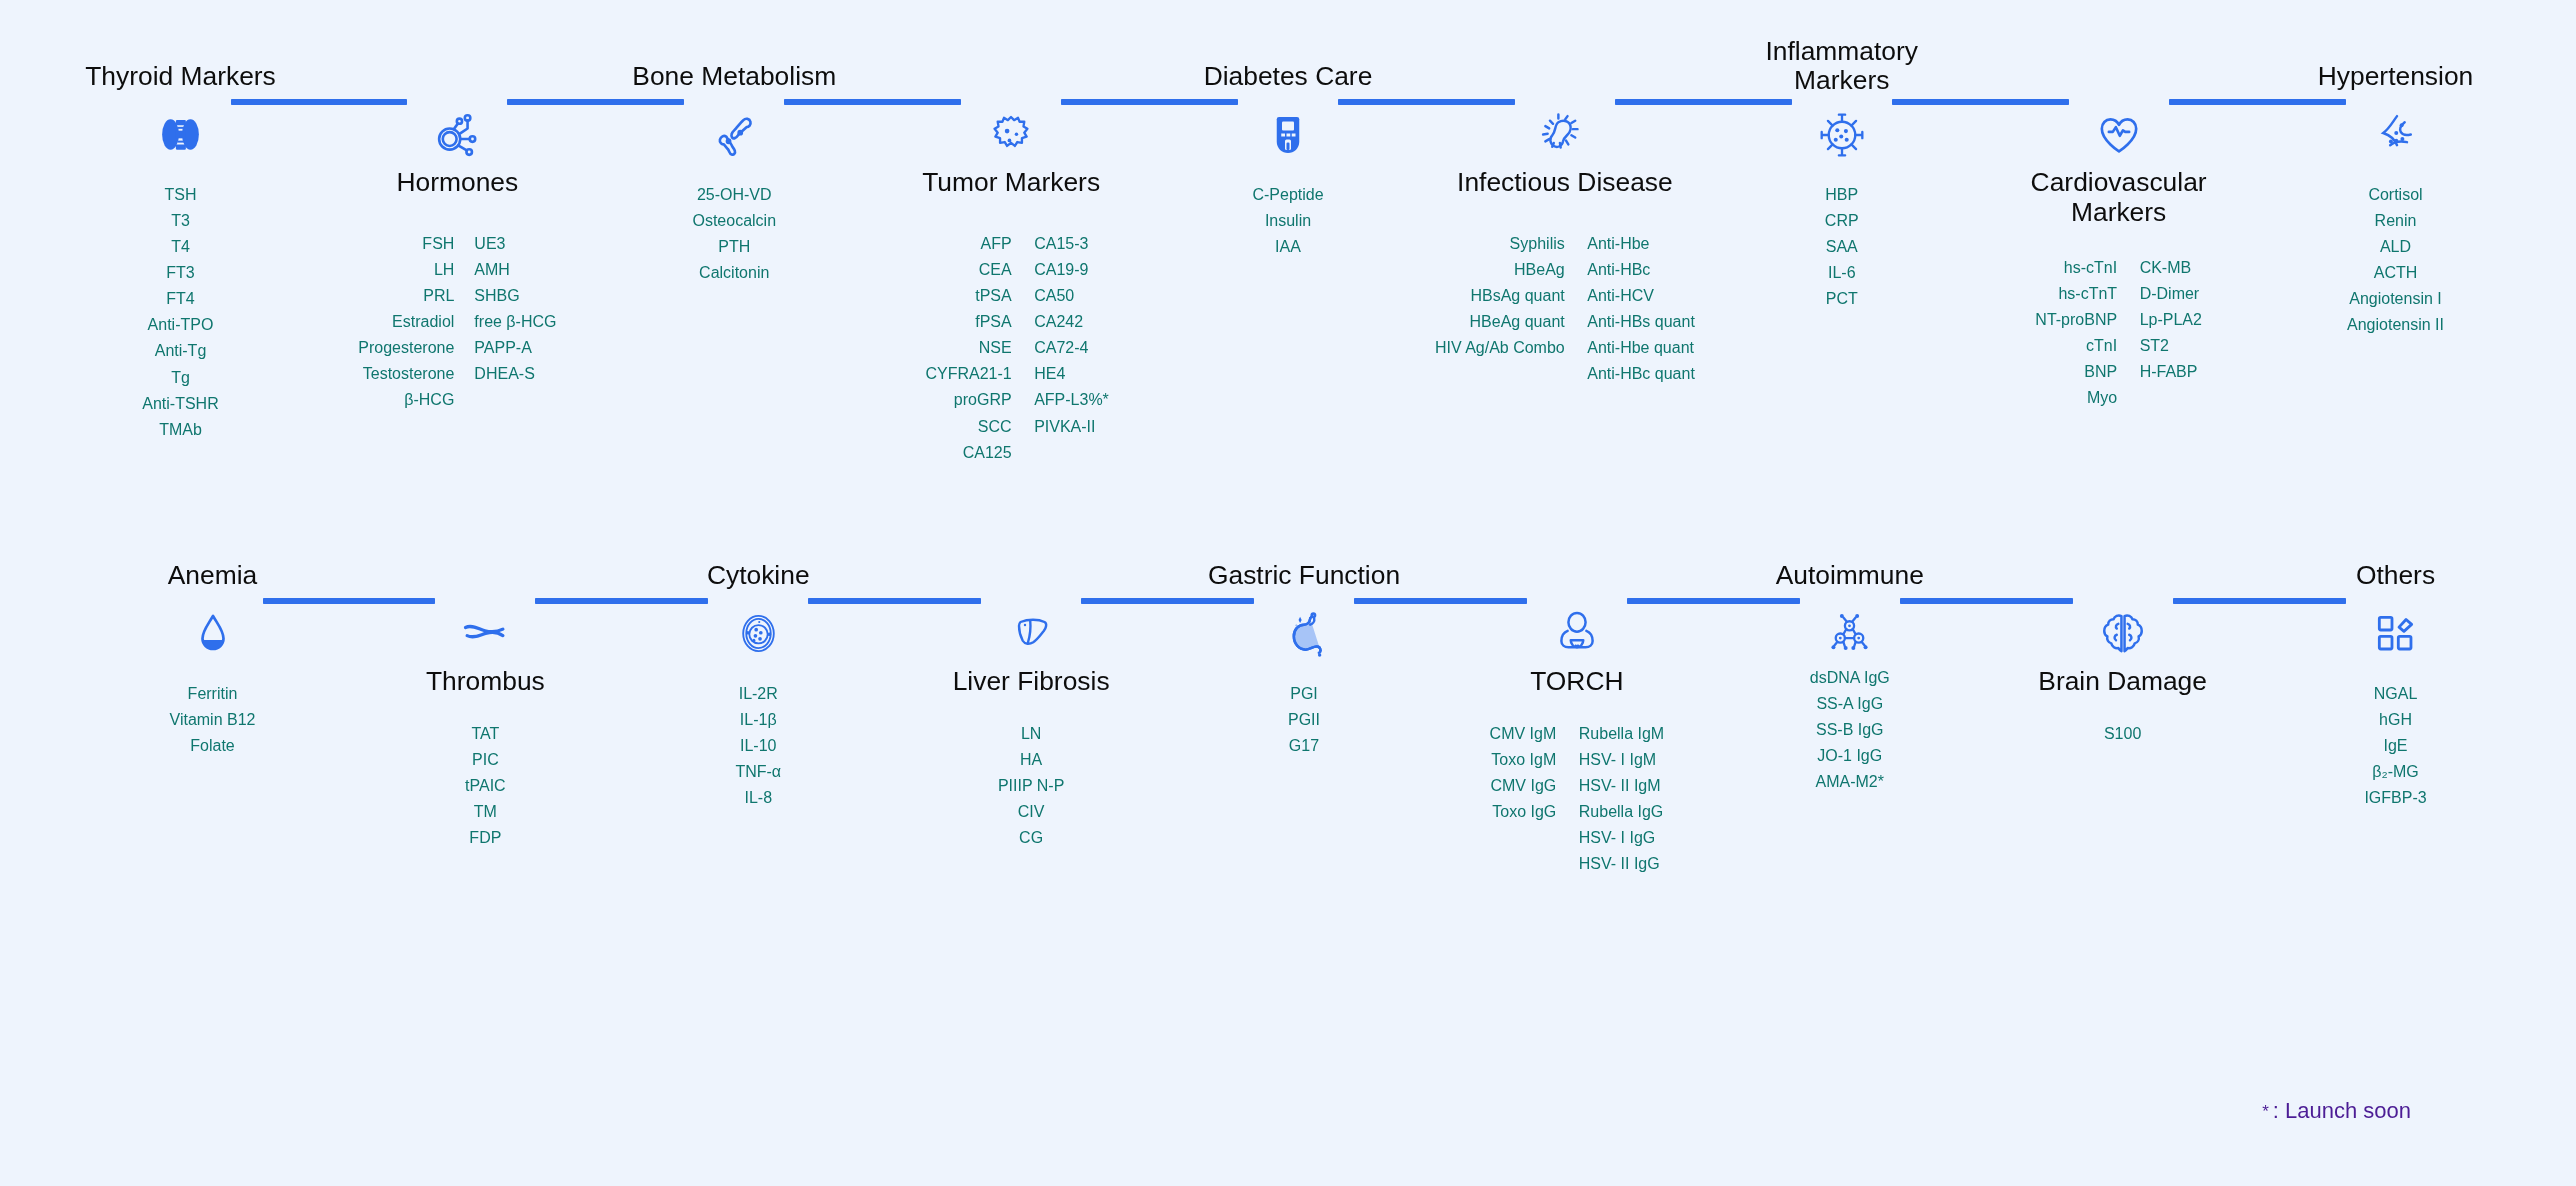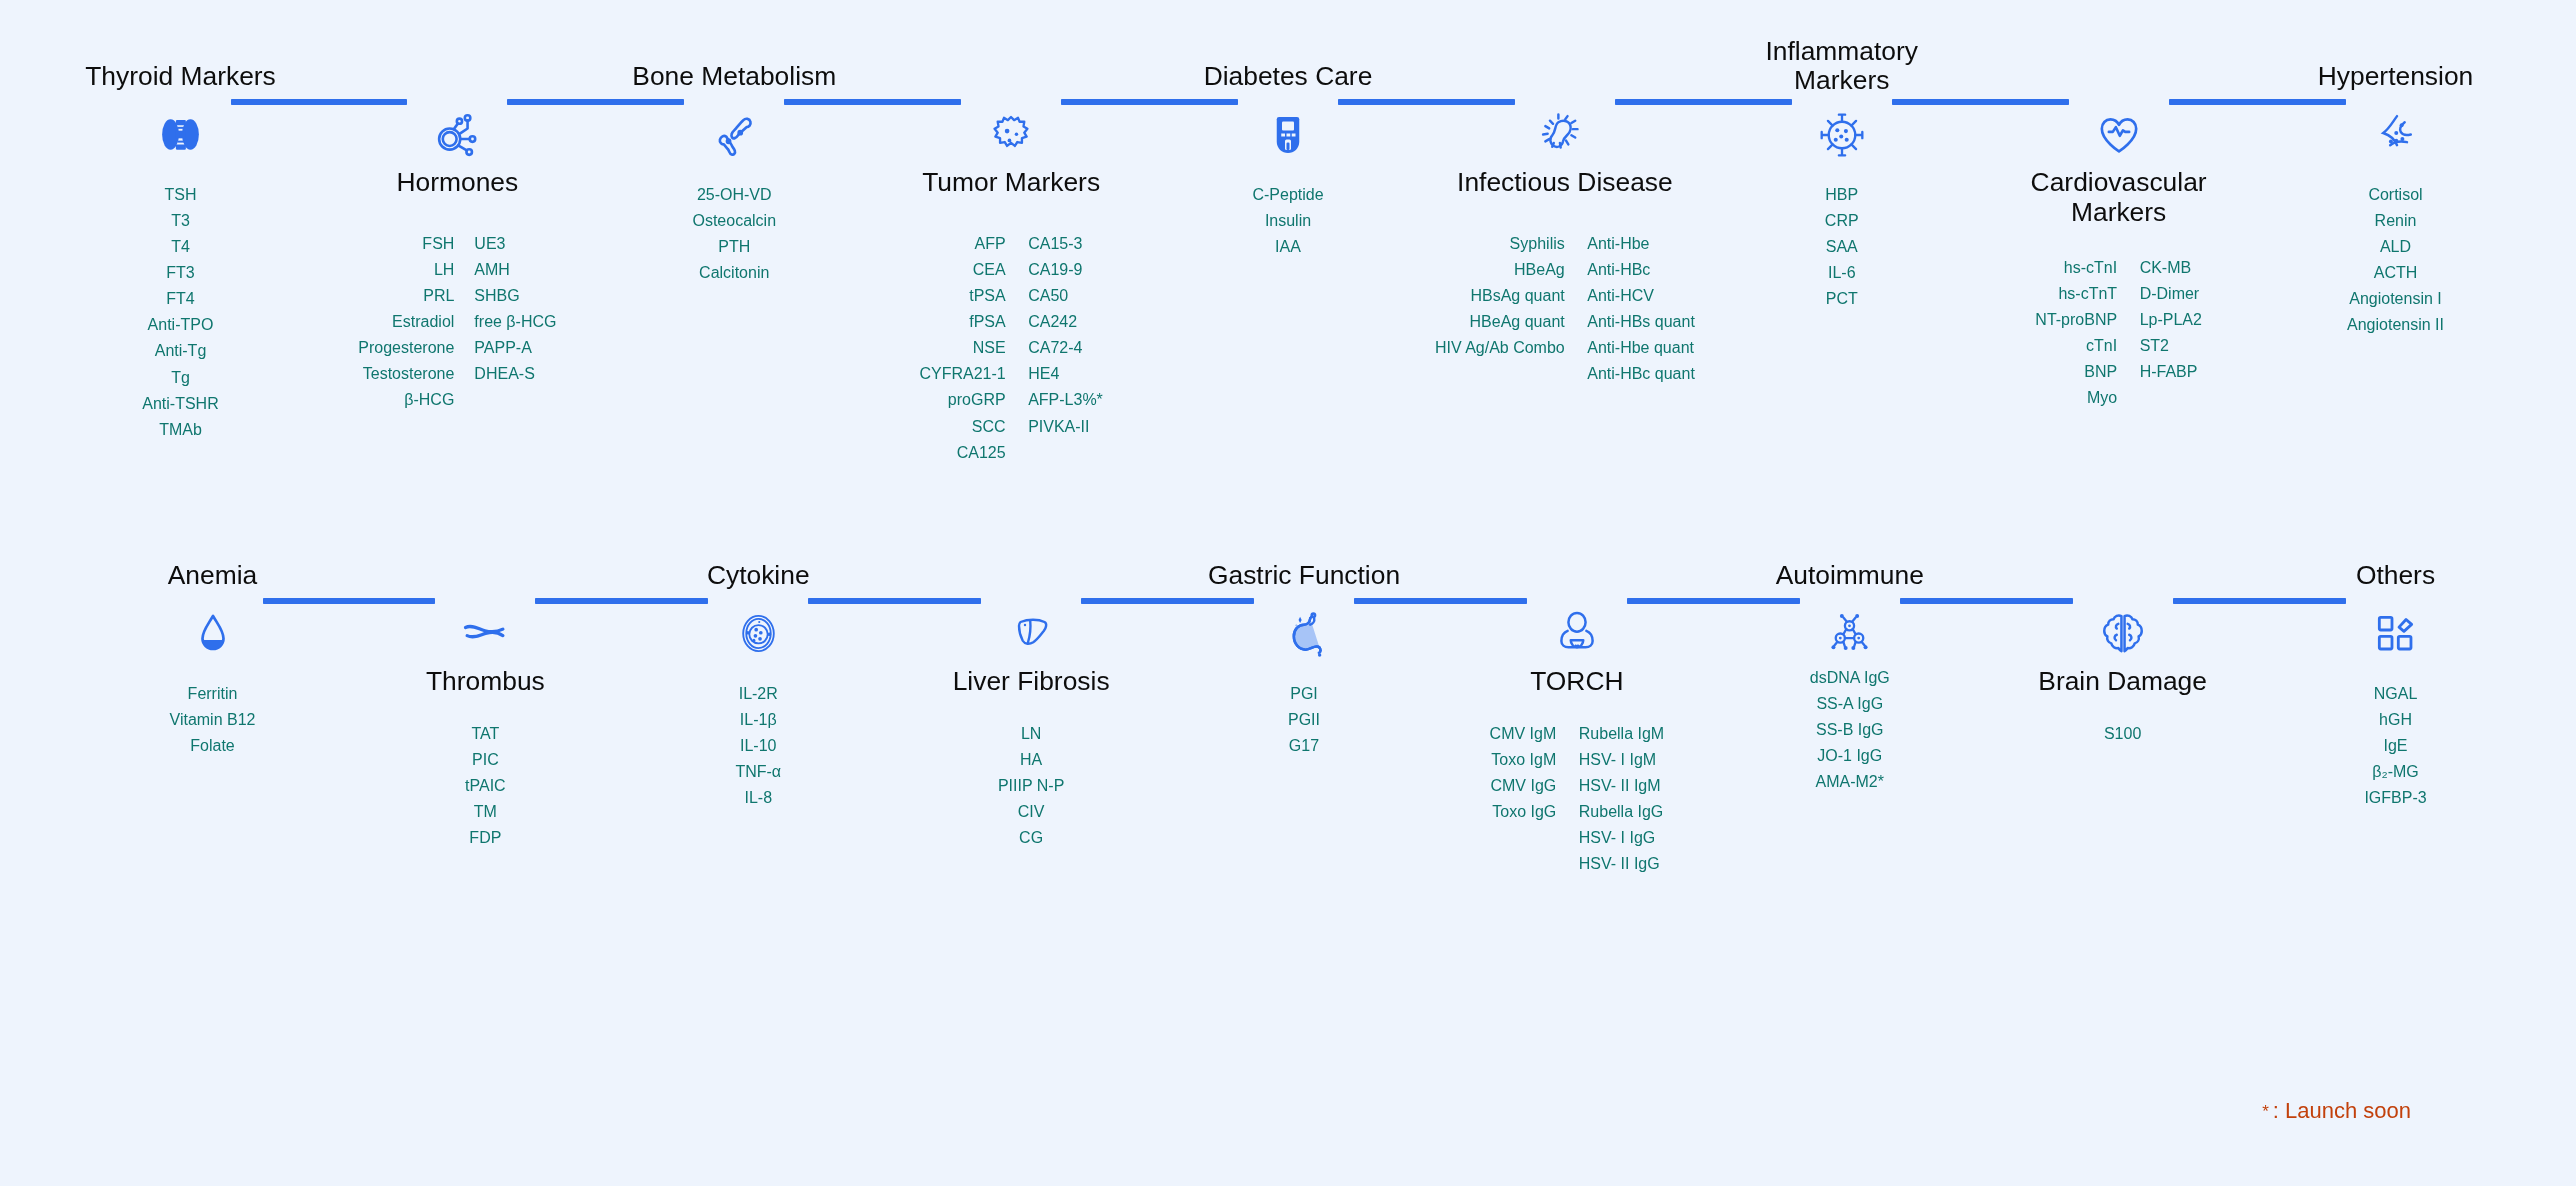--- a/index.html
+++ b/index.html
@@ -70,21 +70,21 @@
   }
   .items.dn{}
   .col{display:flex;flex-direction:column;}
   .col.r{text-align:right;align-items:flex-end;}
   .col.l{text-align:left;align-items:flex-start;}
   .col.c{text-align:center;align-items:center;}
 
   .footnote{
     position:absolute;
     right:165px;bottom:63px;
-    color:#c2410c;
+    color:#4c1d95;
     font-size:22px;
     white-space:nowrap;
   }
   .footnote .star{font-size:17px;vertical-align:1.3px;margin-right:4px;}
 </style>
 </head>
 <body>
 
 <div class="canvas">
 
@@ -186,21 +186,21 @@
       <div class="node">
         <span class="cap dn">Tumor Markers</span>
         <span>
           <svg width="50" height="50" viewBox="0 0 64 64" fill="none" stroke="#2f6fec" stroke-width="3" stroke-linejoin="round">
             <path d="M32 9l4 4 5-3 2 5 6 0-1 6 5 3-4 5 3 5-6 2 0 6-6-1-3 5-5-4-5 4-3-5-6 1 0-6-6-2 3-5-4-5 5-3-1-6 6 0 2-5 5 3z"></path>
             <circle cx="27" cy="27" r="3" fill="#2f6fec" stroke="none"></circle>
             <circle cx="39" cy="31" r="2.2" fill="#2f6fec" stroke="none"></circle>
             <circle cx="30" cy="39" r="2.4" fill="#2f6fec" stroke="none"></circle>
           </svg>
         </span>
-        <div class="items" style="top:132px;">
+        <div class="items" style="top:132px;margin-left:6px;">
           <div class="col r">
             <span>AFP</span>
             <span>CEA</span>
             <span>tPSA</span>
             <span>fPSA</span>
             <span>NSE</span>
             <span>CYFRA21-1</span>
             <span>proGRP</span>
             <span>SCC</span>
             <span>CA125</span>

